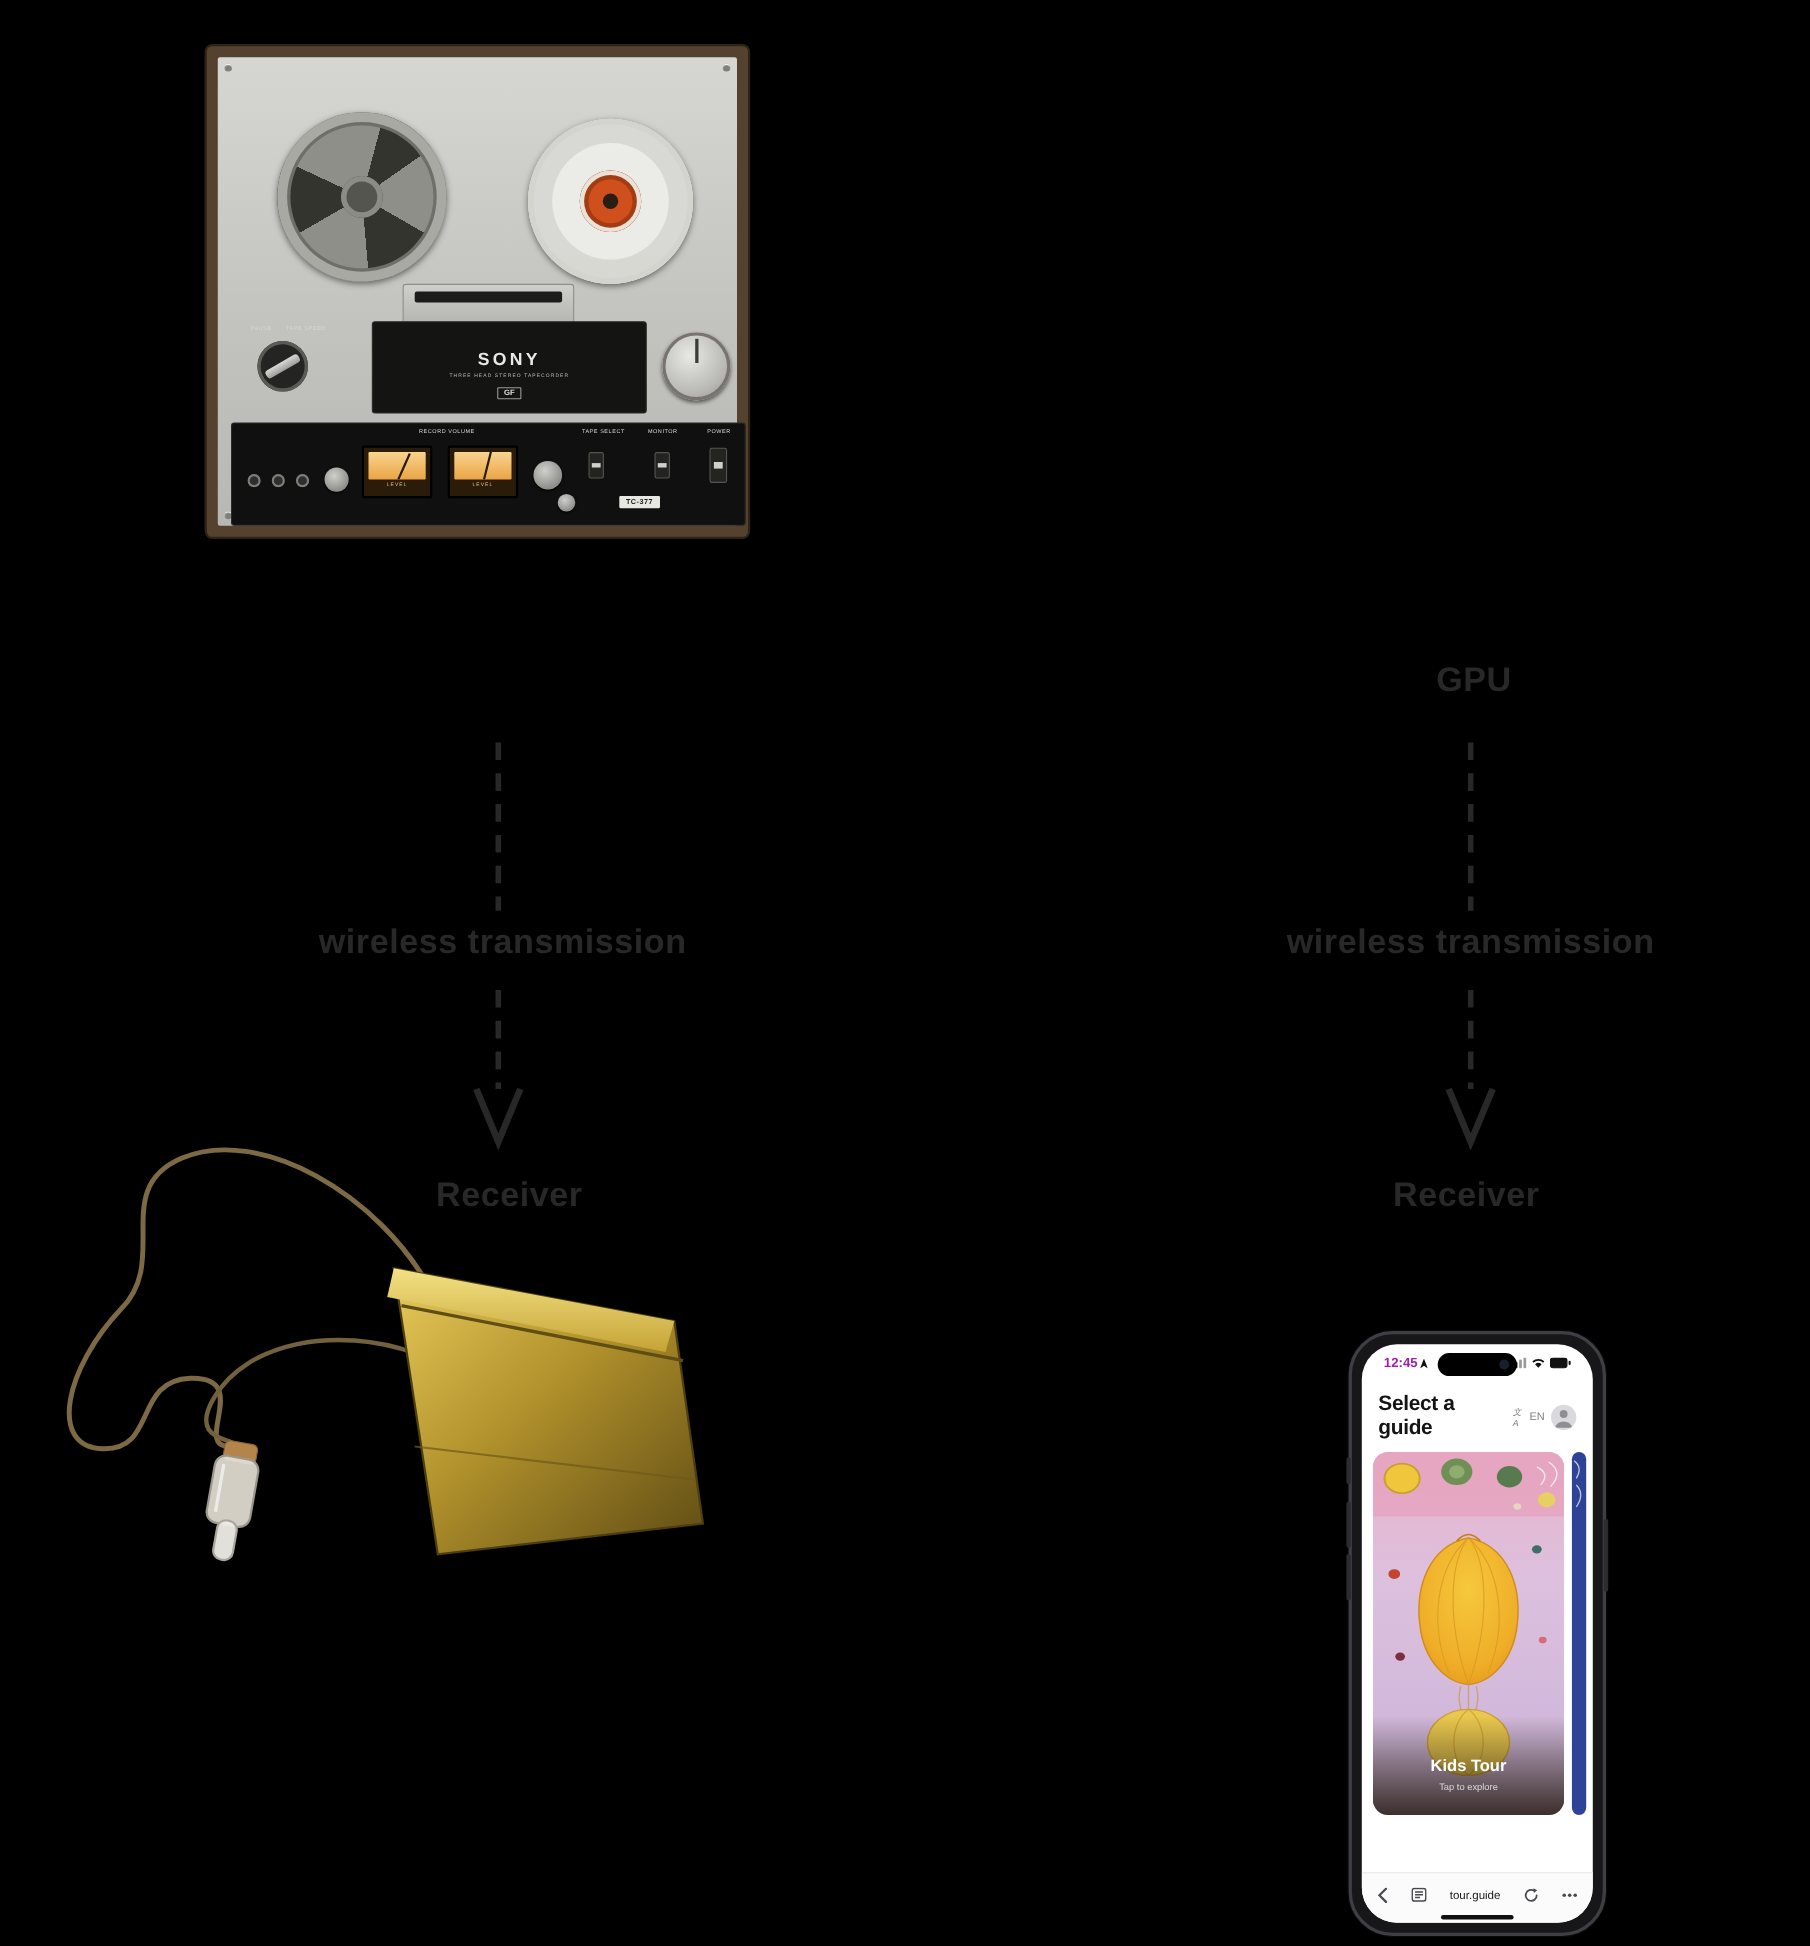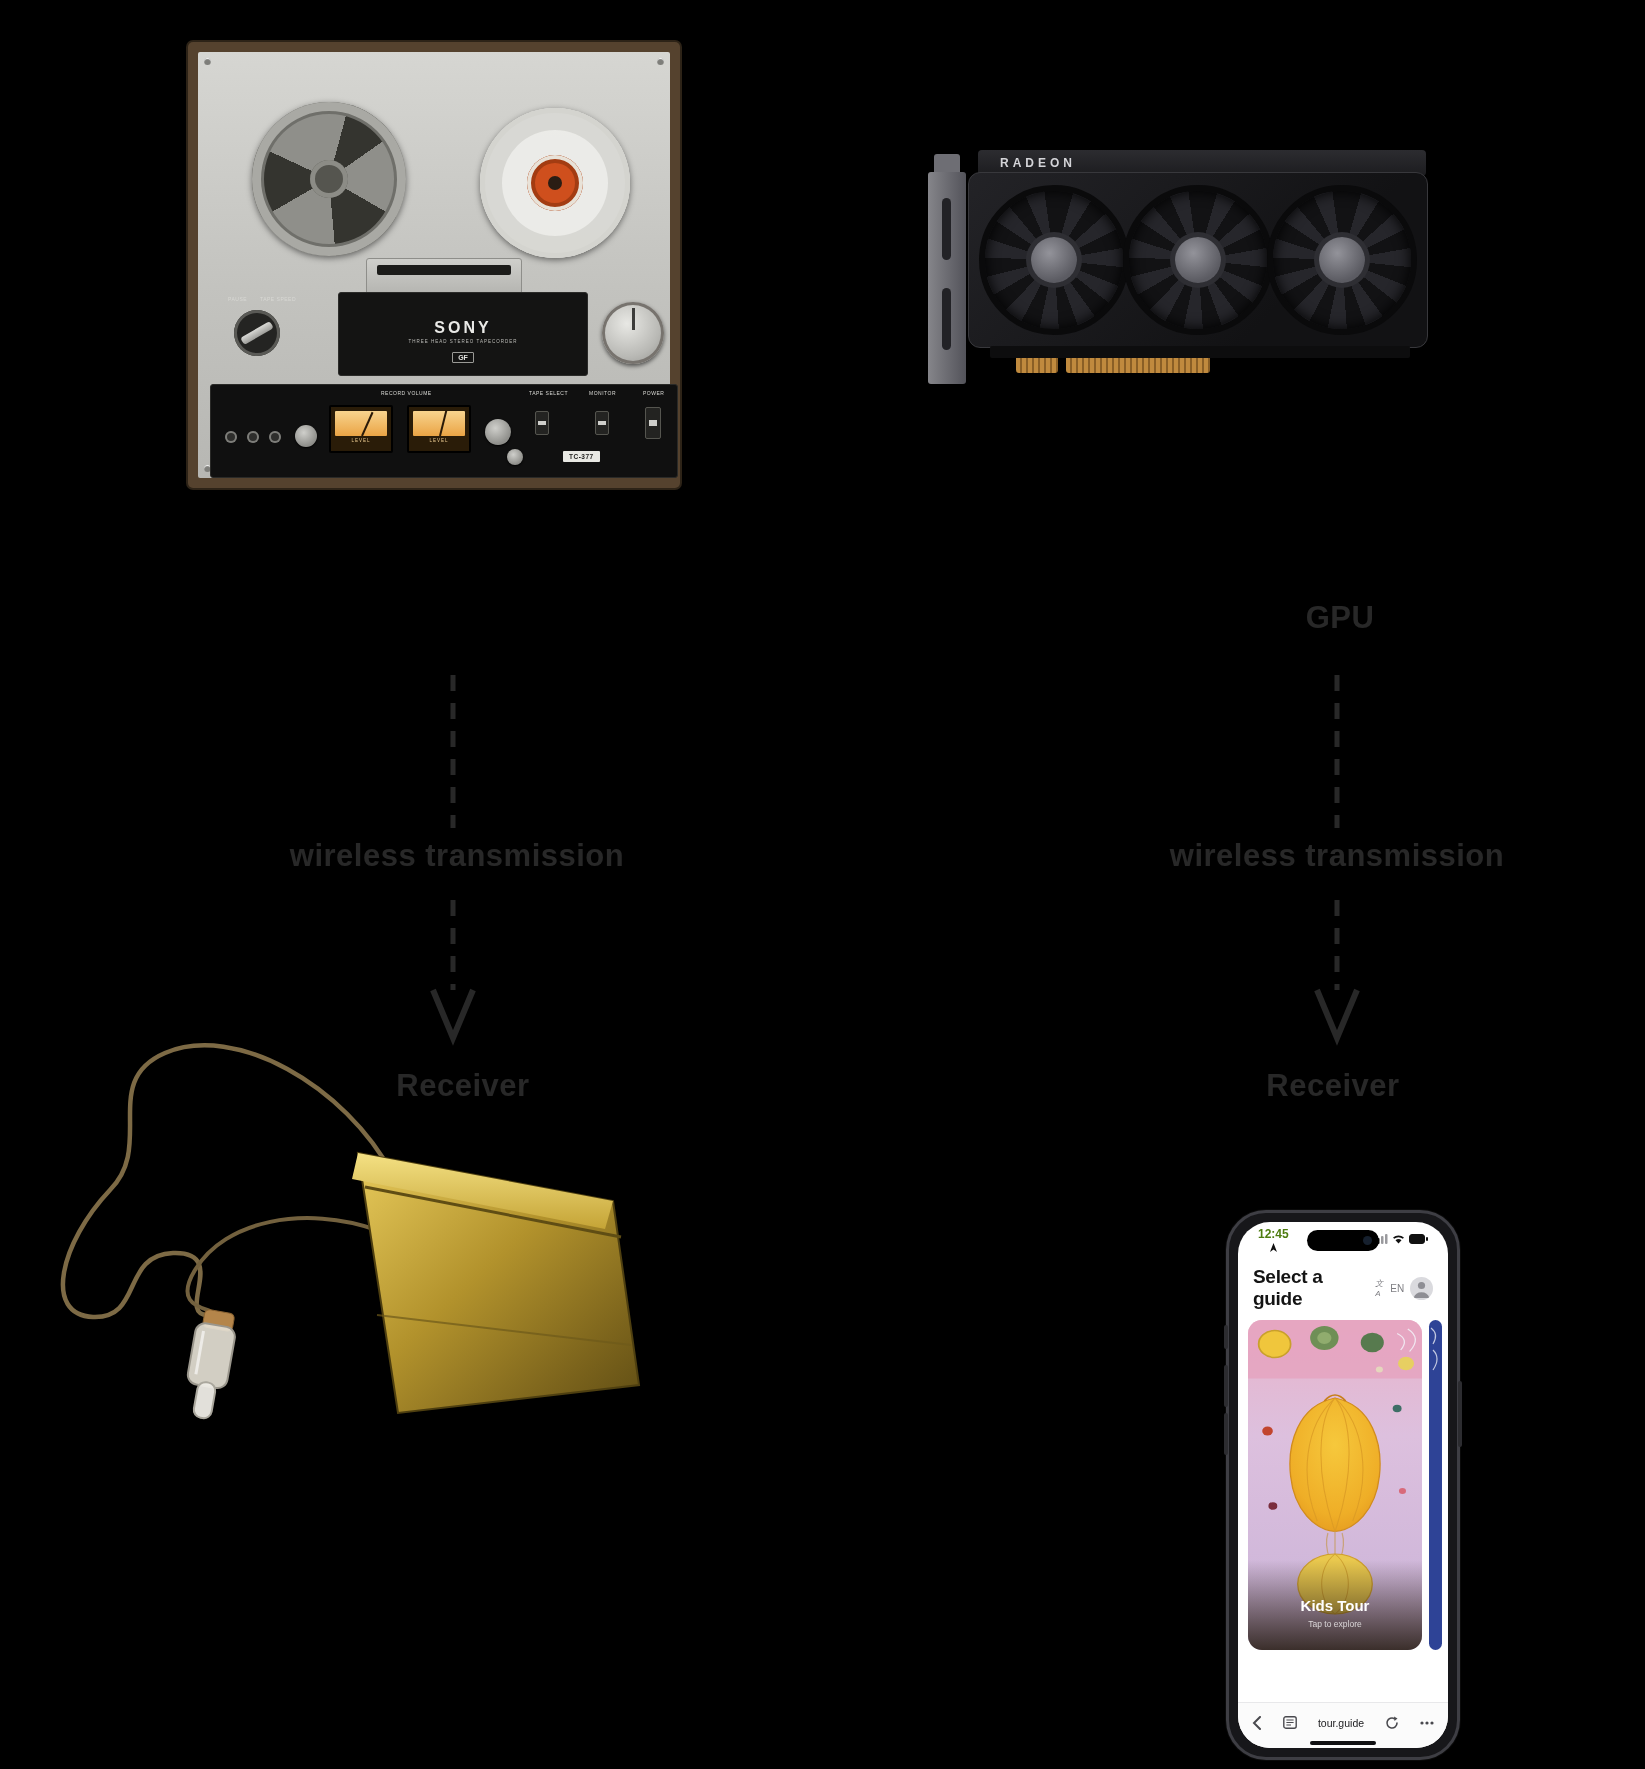--- a/index.html
+++ b/index.html
@@ -61,21 +61,21 @@
   .gpu-gold { position:absolute; top:210px; height:15px; background:repeating-linear-gradient(90deg,#c08a3e 0 4px,#8a5f26 4px 6px); border-radius:0 0 3px 3px; }
 
   
   .ear { position:absolute; left:25px; top:1015px; width:630px; height:420px; }
 
   
   .phone { position:absolute; left:1226px; top:1210px; width:234px; height:550px; background:#17171a; border:3px solid #3e3e44; border-radius:40px; box-shadow:0 0 0 1px #0a0a0a; }
   .ph-btn { position:absolute; background:#2c2c30; border-radius:2px; }
   .ph-screen { position:absolute; inset:9px; border-radius:32px; background:#fff; overflow:hidden; display:flex; flex-direction:column; }
   .ph-status { position:relative; height:34px; display:flex; align-items:center; justify-content:space-between; padding:0 20px; }
-  .ph-time { font-size:12px; font-weight:700; color:#4d7c0f; display:flex; align-items:center; gap:2px;flex-direction:column; }
+  .ph-time { font-size:12px; font-weight:700; color:#a21caf; display:flex; align-items:center; gap:2px; }
   .ph-island { position:absolute; left:50%; top:8px; width:72px; height:21px; margin-left:-36px; background:#000; border-radius:11px; }
   .ph-island::after { content:""; position:absolute; right:7px; top:6px; width:9px; height:9px; border-radius:50%; background:#16202e; }
   .ph-staticons { display:flex; align-items:center; gap:4px; }
   .ph-header { display:flex; align-items:center; justify-content:space-between; padding:10px 15px 8px; }
   .ph-title { font-size:19px; font-weight:700; color:#141414; letter-spacing:-.3px; }
   .ph-hdr-right { display:flex; align-items:center; gap:6px; }
   .ph-lang { font-size:10px; color:#7d7d82; display:flex; align-items:center; gap:2px; }
   .ph-lang .glyph { font-size:8px;font-style:italic; }
   .ph-avatar { width:23px; height:23px; border-radius:50%; background:#dadade; position:relative; overflow:hidden; }
   .ph-content { position:relative; flex:1; }
@@ -147,41 +147,20 @@
         <div class="tr-knob-sm" style="left:274px; top:34px; width:26px; height:26px;"></div>
         <div class="tr-knob-sm" style="left:296px; top:64px; width:16px; height:16px;"></div>
         <div class="tr-switch" style="left:324px; top:26px; width:14px; height:24px;"></div>
         <div class="tr-switch" style="left:384px; top:26px; width:14px; height:24px;"></div>
         <div class="tr-switch" style="left:434px; top:22px; width:16px; height:32px;"></div>
         <div class="tr-model" style="left:352px; top:66px;">TC-377</div>
       </div>
     </div>
   </div>
 
-  <div class="gpu">
-    <div class="gpu-tab"></div>
-    <div class="gpu-bracket"></div>
-    <div class="gpu-topedge">
-      <span class="gpu-brand">RADEON</span>
-    </div>
-    <div class="gpu-body">
-      <div class="gpu-fan" style="left:10px;">
-          <div class="gpu-hub"></div>
-        </div>
-      <div class="gpu-fan" style="left:154px;">
-          <div class="gpu-hub"></div>
-        </div>
-      <div class="gpu-fan" style="left:298px;">
-          <div class="gpu-hub"></div>
-        </div>
-    </div>
-    <div class="gpu-pcb"></div>
-    <div class="gpu-gold" style="left:96px; width:42px;"></div>
-    <div class="gpu-gold" style="left:146px; width:144px;"></div>
-  </div>
 
   <div class="dg-label" style="left:1190px; top:600px; width:300px;">GPU</div>
 
   <svg class="arrow-svg" style="left:423px; top:660px;" width="60" height="395">
     <line x1="30" y1="15" x2="30" y2="168" stroke="#282828" stroke-width="5" stroke-dasharray="16 12"></line>
     <line x1="30" y1="240" x2="30" y2="330" stroke="#282828" stroke-width="5" stroke-dasharray="16 12"></line>
     <polyline points="10,330 30,378 50,330" fill="none" stroke="#282828" stroke-width="6" stroke-linejoin="miter"></polyline>
   </svg>
   <svg class="arrow-svg" style="left:1307px; top:660px;" width="60" height="395">
     <line x1="30" y1="15" x2="30" y2="168" stroke="#282828" stroke-width="5" stroke-dasharray="16 12"></line>

